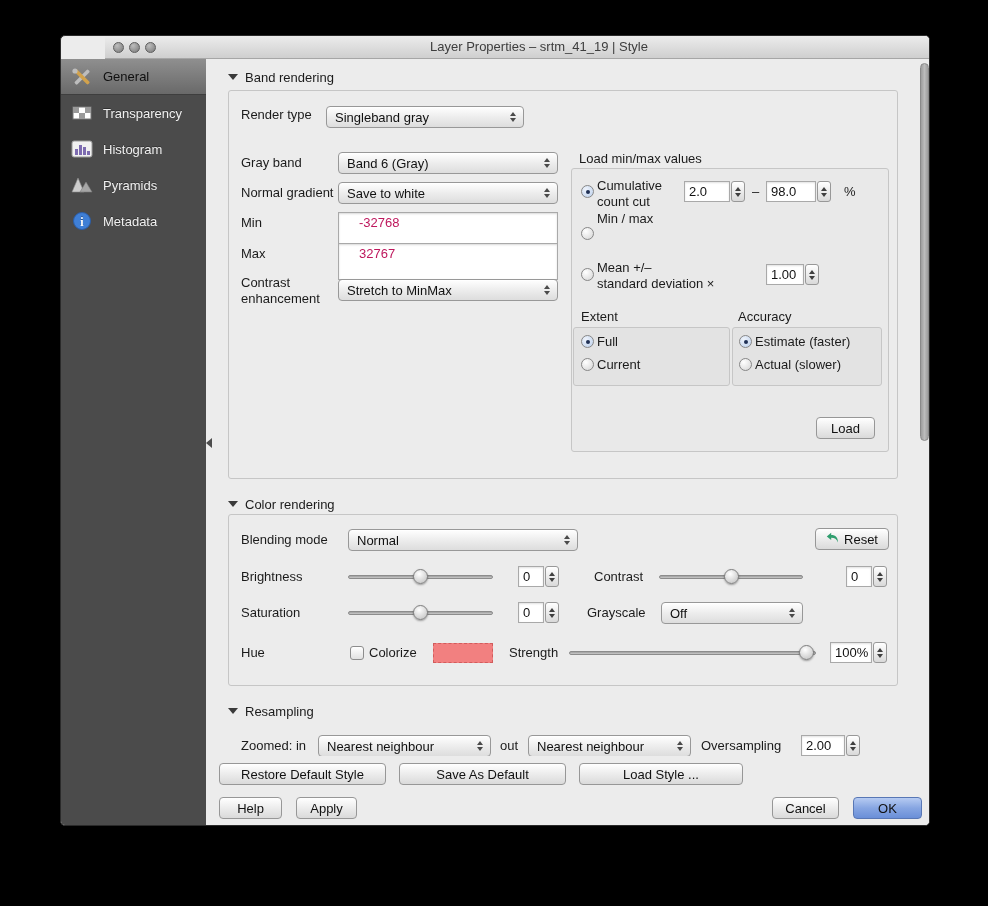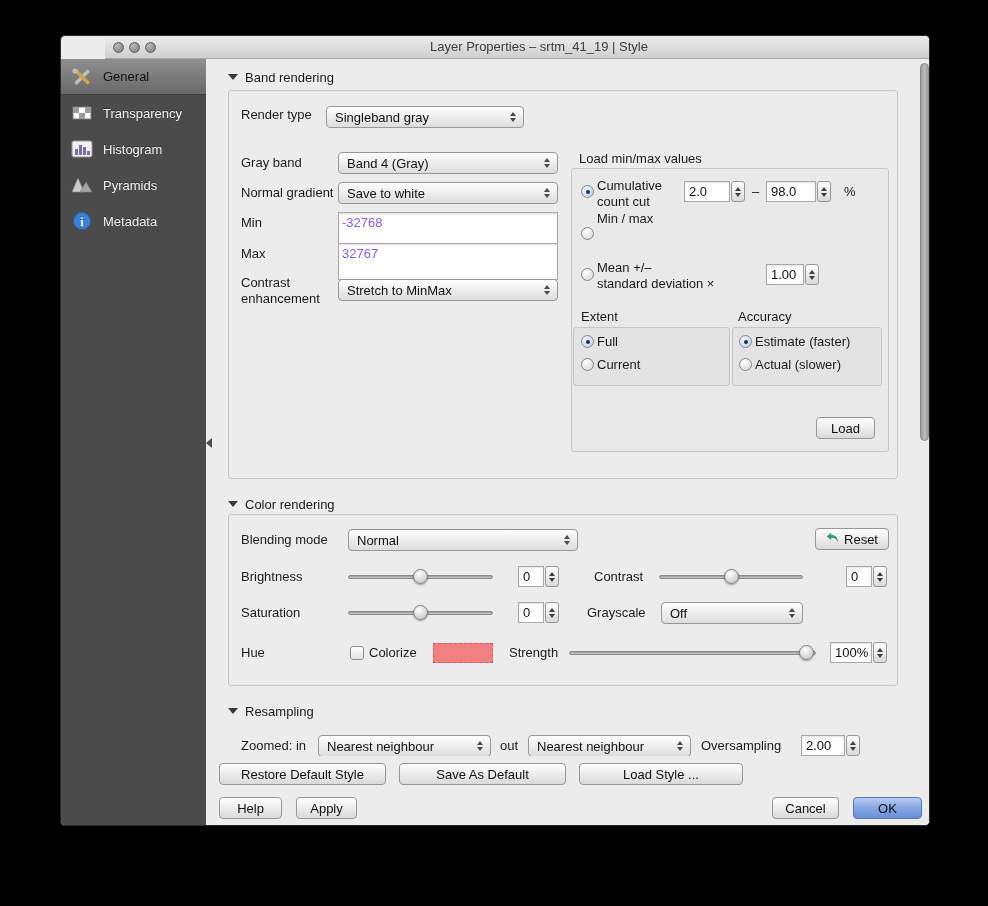--- a/index.html
+++ b/index.html
@@ -27,21 +27,21 @@
   .lbl { position:absolute; font-size:13px; color:#1b1b1b; height:16px; line-height:16px; white-space:nowrap;text-align:right; }
   .popup { position:absolute; height:22px; background:linear-gradient(#ffffff,#ededed 50%,#dddddd);
            border:1px solid #989898; border-radius:4px; display:flex; align-items:center;
            font-size:13px; color:#111; padding:0 4px 0 8px; box-shadow:inset 0 1px 0 #fff; }
   .popup .pv { flex:1; white-space:nowrap; overflow:hidden; }
   .parrows { display:flex; flex-direction:column; gap:2px; align-items:center; width:12px; }
   .parrows i { display:block; width:0; height:0; }
   .parrows .u { border-left:3.5px solid transparent; border-right:3.5px solid transparent; border-bottom:4.5px solid #4a4a4a; }
   .parrows .d { border-left:3.5px solid transparent; border-right:3.5px solid transparent; border-top:4.5px solid #4a4a4a; }
   .tfield { position:absolute; height:37px; background:#fff; border:1px solid #a9a9a9;
-            box-shadow:inset 0 1px 2px rgba(0,0,0,.15); font-size:13px; line-height:19px; padding:0 3px; color:#8b5cf6; }
+            box-shadow:inset 0 1px 2px rgba(0,0,0,.15); font-size:13px; line-height:19px; padding:0 20px; color:#be185d; }
   .spin { position:absolute; display:flex; height:21px; }
   .spin .sf { height:21px; background:#fff; border:1px solid #a9a9a9; box-shadow:inset 0 1px 2px rgba(0,0,0,.12);
               font-size:13px; line-height:19px; padding:0 4px; color:#111; }
   .spin .st { width:14px; height:21px; margin-left:1px; background:linear-gradient(#fff,#d9d9d9);
               border:1px solid #989898; border-radius:3px; display:flex; flex-direction:column;
               align-items:center; justify-content:center; gap:2px; }
   .spin .st i { width:0; height:0; display:block; }
   .spin .st .u { border-left:3px solid transparent; border-right:3px solid transparent; border-bottom:4px solid #3f3f3f; }
   .spin .st .d { border-left:3px solid transparent; border-right:3px solid transparent; border-top:4px solid #3f3f3f; }
   .radio { position:absolute; width:13px; height:13px; border-radius:50%;
@@ -145,21 +145,21 @@
       <div class="popup" style="left:120px;top:47px;width:198px">
         <span class="pv">Singleband gray</span>
         <span class="parrows">
             <i class="u"></i>
             <i class="d"></i>
           </span>
       </div>
 
       <div class="lbl" style="left:35px;top:96px">Gray band</div>
       <div class="popup" style="left:132px;top:93px;width:220px">
-        <span class="pv">Band 4 (Gray)</span>
+        <span class="pv">Band 6 (Gray)</span>
         <span class="parrows">
             <i class="u"></i>
             <i class="d"></i>
           </span>
       </div>
 
       <div class="lbl" style="left:35px;top:126px">Normal gradient</div>
       <div class="popup" style="left:132px;top:123px;width:220px">
         <span class="pv">Save to white</span>
         <span class="parrows">

